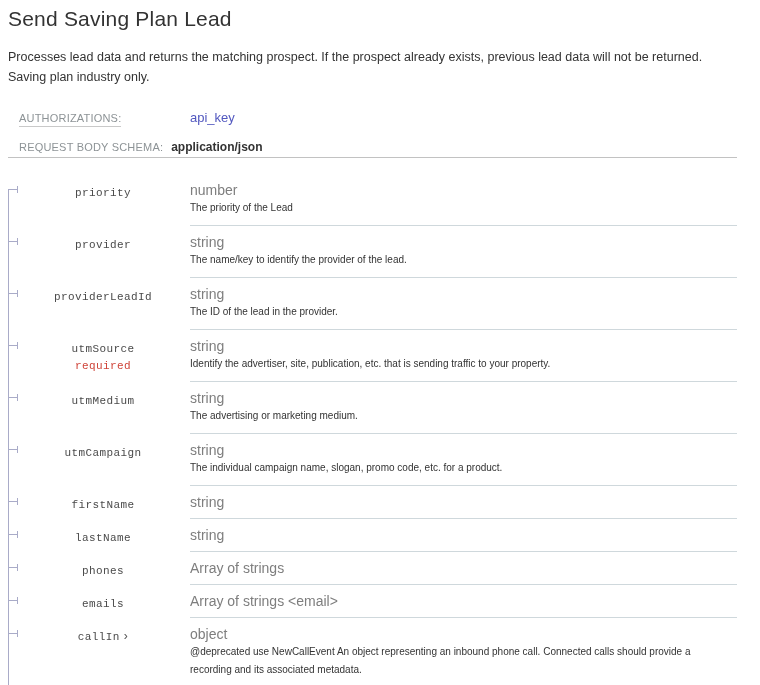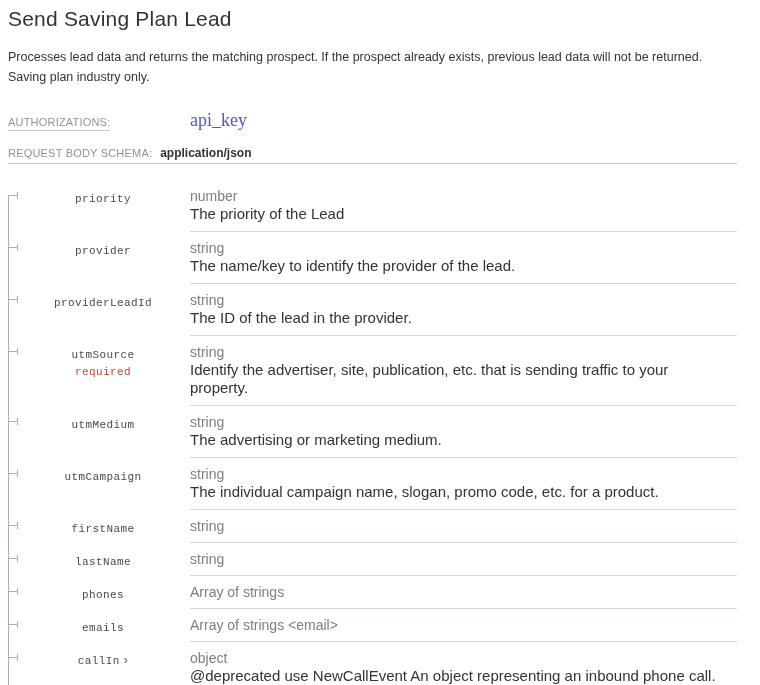--- a/index.html
+++ b/index.html
@@ -15,39 +15,39 @@
   }
   *{box-sizing:border-box;margin:0;padding:0;}
   html,body{width:760px;height:685px;overflow:hidden;background:#ffffff;}
   body{font-family:"Liberation Sans",sans-serif;color:var(--text);}
   .content{padding:6px 23px 0 8px;}
 
   .page-title{font-size:21px;font-weight:400;color:var(--text);letter-spacing:0.2px;line-height:26px;}
   .endpoint-desc{margin-top:16px;font-size:12.5px;line-height:19.5px;color:var(--text);max-width:714px;}
 
   .auth-row{margin-top:23px;display:grid;grid-template-columns:182px 1fr;align-items:baseline;}
-  .meta-label{font-size:11px;color:var(--metalabel);letter-spacing:0.2px;}
+  .meta-label{font-size:11px;color:var(--metalabel);letter-spacing:0.2px;margin-left:11px;}
   .meta-label .underlined{border-bottom:1px solid #c9c9c9;padding-bottom:2px;}
-  .auth-value{font-size:18px;color:var(--link);cursor:pointer;text-decoration:none;font-family:Liberation Serif, serif;}
+  .auth-value{font-size:13px;color:var(--link);cursor:pointer;text-decoration:none;}
 
   .body-schema-row{margin-top:12px;padding-bottom:2px;border-bottom:1px solid var(--rule);}
   .body-schema-row .schema-mime{margin-left:8px;font-size:12px;font-weight:bold;color:var(--text);}
 
   .schema{position:relative;margin-top:16px;}
   .schema .trunk{position:absolute;left:0;top:16px;bottom:-6px;width:1px;background:var(--tree);}
   .schema-row{display:grid;grid-template-columns:182px 1fr;}
   .cell-name{position:relative;padding:8px 8px 0 16px;text-align:center;}
   .cell-name::before{content:"";position:absolute;left:0;top:15px;width:9px;height:1px;background:var(--tree);}
   .cell-name::after{content:"";position:absolute;left:9px;top:12px;width:1px;height:7px;background:var(--tree);}
   .field-name{font-family:"Liberation Mono","DejaVu Sans Mono",monospace;font-size:11px;letter-spacing:0.4px;color:var(--fieldname);line-height:16px;word-break:break-all;}
   .field-name .chevron{font-family:"Liberation Sans",sans-serif;color:#555;font-size:12px;margin-left:4px;}
   .required-flag{display:block;font-family:"Liberation Mono","DejaVu Sans Mono",monospace;font-size:11px;letter-spacing:0.4px;color:var(--required);line-height:14px;margin-top:2px;}
   .cell-detail{padding:8px 0;border-bottom:1px solid var(--divider);min-height:33px;}
   .field-type{font-size:14px;color:var(--type);line-height:16px;}
-  .field-desc{font-size:15px;color:var(--text);line-height:18px;margin-top:1px;max-width:540px;}
+  .field-desc{font-size:10px;color:var(--text);line-height:18px;margin-top:1px;max-width:540px;}
 </style>
 </head>
 <body>
 
 <div class="content">
 
   <h1 class="page-title">Send Saving Plan Lead</h1>
 
   <p class="endpoint-desc">Processes lead data and returns the matching prospect. If the prospect already exists, previous lead data will not be returned. Saving plan industry only.</p>
 

